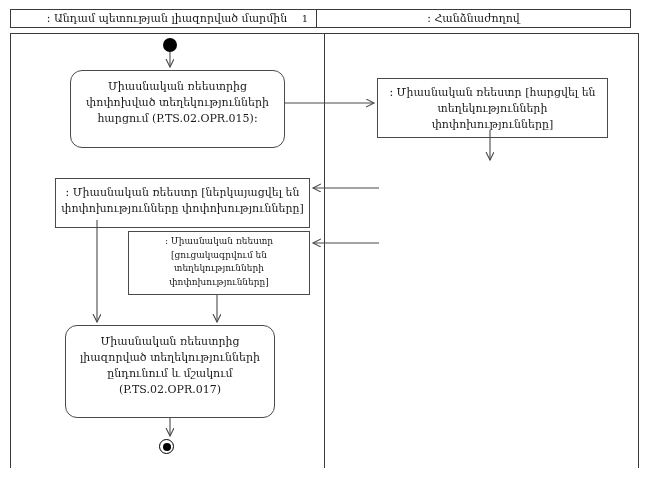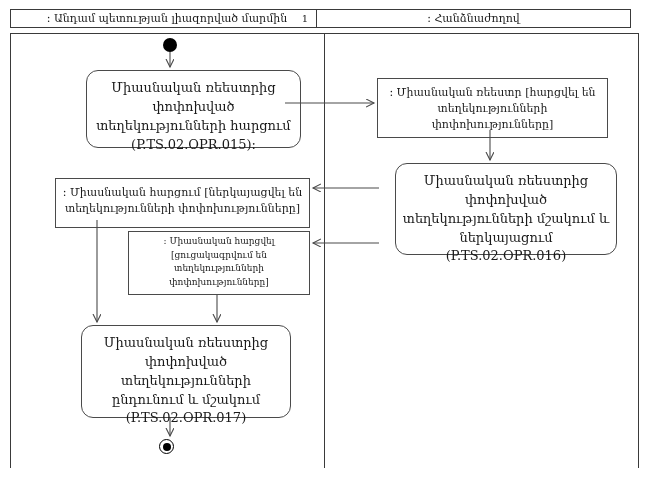--- a/index.html
+++ b/index.html
@@ -22,21 +22,21 @@
     border:1px solid #3a3a3a;box-sizing:border-box;background:#fff;
   }
   .lane-divider{
     position:absolute;left:324px;top:33px;width:0;height:440px;
     border-left:1px solid #3a3a3a;
   }
   .node{
     position:absolute;box-sizing:border-box;border:1px solid #4a4a4a;background:#fff;
     text-align:center;line-height:1.45;
   }
-  .activity{border-radius:12px;font-size:13px;padding:8px 4px 4px 4px;margin-left:16px;}
+  .activity{border-radius:12px;font-size:11px;padding:8px 4px 4px 4px;}
   .object{font-size:11px;padding:6px 4px 2px 4px;margin-top:8px;}
   .object-small{font-size:9px;padding:3px 2px 2px 2px;line-height:1.5;}
   .initial-node{
     position:absolute;left:163px;top:38px;width:14px;height:14px;border-radius:50%;
     background:#000000;
   }
   .final-node{
     position:absolute;left:159px;top:439px;width:15px;height:15px;border-radius:50%;
     border:1.5px solid #000;box-sizing:border-box;display:flex;align-items:center;justify-content:center;
     background:#fff;
@@ -63,34 +63,31 @@
   <div class="initial-node"></div>
 
   <div class="node activity" style="left:70px;top:70px;width:215px;height:78px;">
     <span>Միասնական ռեեստրից փոփոխված տեղեկությունների հարցում (P.TS.02.OPR.015):</span>
   </div>
 
   <div class="node object" style="left:377px;top:70px;width:231px;height:60px;">
     <span>: Միասնական ռեեստր [հարցվել են տեղեկությունների փոփոխությունները]</span>
   </div>
 
-  <div class="node activity" style="left:379px;top:163px;width:222px;height:92px;">
-    <span>Միասնական ռեեստրից փոփոխված տեղեկությունների մշակում և ներկայացում (P.TS.02.OPR.016)</span>
-  </div>
 
   <div class="node object" style="left:55px;top:170px;width:255px;height:50px;">
-    <span>: Միասնական հարցում [ներկայացվել են տեղեկությունների փոփոխությունները]</span>
+    <span>: Միասնական ռեեստր [ներկայացվել են փոփոխությունները փոփոխությունները]</span>
   </div>
 
   <div class="node object-small node object-small" style="left:128px;top:231px;width:182px;height:64px;border:1px solid #4a4a4a;position:absolute;background:#fff;text-align:center;box-sizing:border-box;">
-    <span>: Միասնական հարցվել [ցուցակագրվում են տեղեկությունների փոփոխությունները]</span>
+    <span>: Միասնական ռեեստր [ցուցակագրվում են տեղեկությունների փոփոխությունները]</span>
   </div>
 
   <div class="node activity" style="left:65px;top:325px;width:210px;height:93px;">
-    <span>Միասնական ռեեստրից փոփոխված տեղեկությունների ընդունում և մշակում (P.TS.02.OPR.017)</span>
+    <span>Միասնական ռեեստրից լիազորված տեղեկությունների ընդունում և մշակում (P.TS.02.OPR.017)</span>
   </div>
 
   <div class="final-node">
     <div class="final-node-core"></div>
   </div>
 
   <svg class="flows" width="647" height="484" viewBox="0 0 647 484">
     <defs>
       <marker id="arrow" markerWidth="10" markerHeight="10" refX="8" refY="4" orient="auto" markerUnits="userSpaceOnUse">
         <path d="M0,0 L8,4 L0,8" fill="none" stroke="#4a4a4a" stroke-width="1.1"></path>

